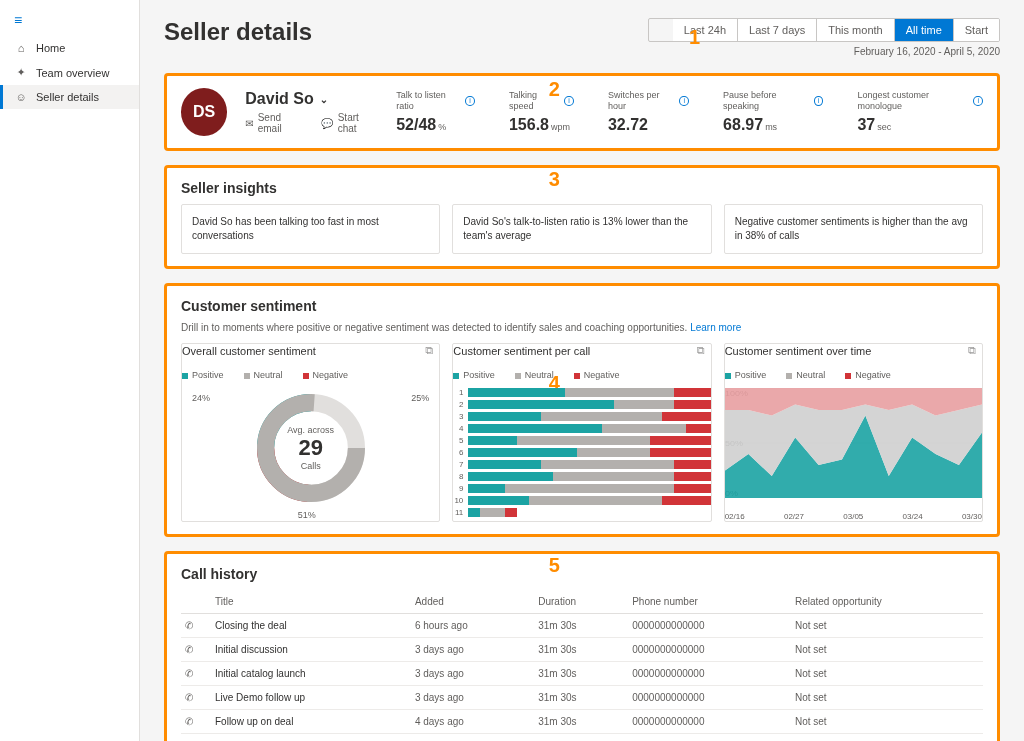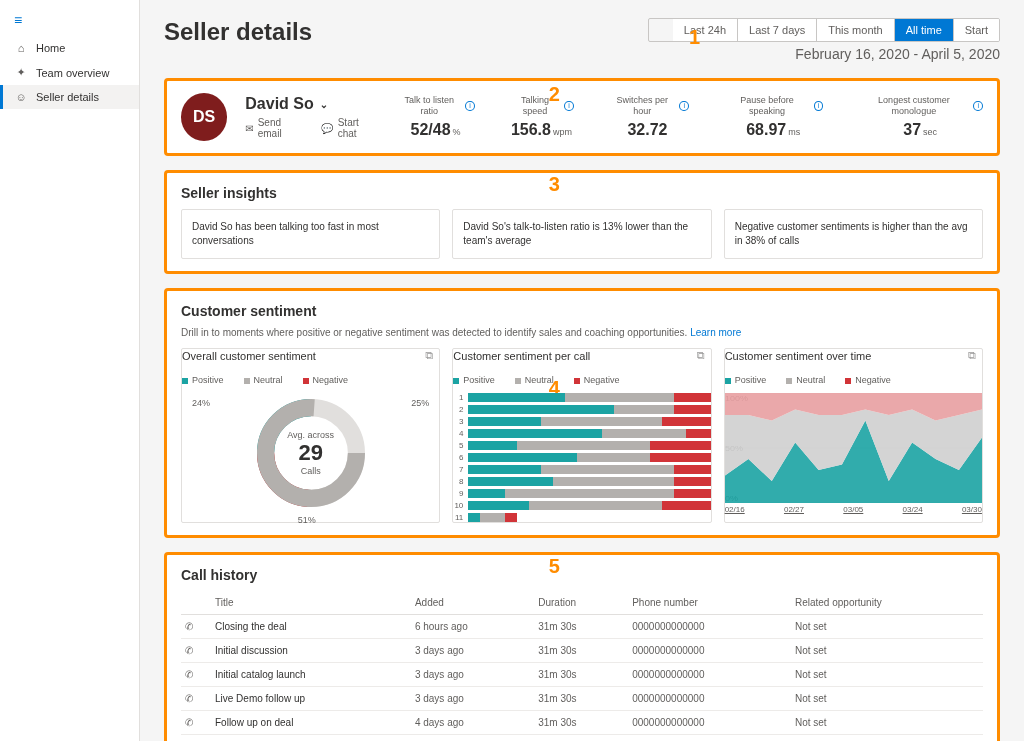--- a/index.html
+++ b/index.html
@@ -13,32 +13,32 @@
   .nav-icon { width:14px; display:inline-flex; justify-content:center; color:#605e5c; }
   
   .main { flex:1; padding:18px 24px; overflow:hidden; }
   .topbar { display:flex; justify-content:space-between; align-items:flex-start; margin-bottom:16px; position:relative;}
   .page-title { font-size:24px; font-weight:600; }
   .time-wrap { display:flex; flex-direction:column; align-items:flex-end; gap:4px;}
   .time-filter { display:flex; border:1px solid #c8c6c4; border-radius:2px; overflow:hidden;padding-left:24px;}
   .time-btn { padding:5px 11px; font-size:11px; background:#fff; border-right:1px solid #c8c6c4; cursor:pointer; color:#605e5c;}
   .time-btn:last-child{border-right:none;}
   .time-btn.active { background:#0078d4; color:#fff; }
-  .date-range { font-size:14px; color:#605e5c;margin-left:19px; }
+  .date-range { font-size:10px; color:#605e5c;margin-left:19px; }
   .annot { position:absolute; color:#ff8c00; font-size:20px; font-weight:700; pointer-events:none; z-index:10;}
   
   .card { background:#fff; border:3px solid #ff8c00; border-radius:4px; margin-bottom:14px; position:relative; padding:12px 14px;}
   .card .annot-in { position:absolute; color:#ff8c00; font-size:20px; font-weight:700; }
   
   .seller-row { display:flex; align-items:center; gap:18px;}
   .avatar {width:48px;height:48px;border-radius:50%;background:#7f1d1d;color:#fff;display:flex;align-items:center;justify-content:center;font-size:16px;font-weight:600;}
   .seller-info .name{font-size:16px;font-weight:600;display:flex;align-items:center;gap:6px;}
   .seller-actions{margin-top:4px;display:flex;gap:16px;}
   .action-link{font-size:10px;color:#605e5c;display:flex;align-items:center;gap:4px;cursor:pointer;}
-  .kpis{display:flex;gap:34px;margin-left:auto;text-align:center;}
+  .kpis{display:flex;gap:34px;margin-left:auto;}
   .kpi{display:flex;flex-direction:column;gap:4px;}
   .kpi-label{font-size:9px;color:#605e5c;line-height:1.2;display:flex;align-items:center;gap:3px;}
   .kpi-val{font-size:16px;font-weight:600;}
   .kpi-unit{font-size:9px;font-weight:400;color:#605e5c;margin-left:2px;}
   .info-icon{width:10px;height:10px;border:1px solid #0078d4;border-radius:50%;display:inline-flex;align-items:center;justify-content:center;font-size:7px;color:#0078d4;}
   
   .section-title{font-size:14px;font-weight:600;margin-bottom:8px;}
   .insights-grid{display:flex;gap:12px;}
   .insight-card{flex:1;padding:10px;border:1px solid #e1dfdd;border-radius:2px;font-size:10px;line-height:1.4;}
   
@@ -59,21 +59,21 @@
   .donut-lbl1{font-size:9px;color:#605e5c;}
   .donut-val{font-size:22px;font-weight:600;}
   .donut-lbl2{font-size:9px;color:#605e5c;}
   .pct{position:absolute;font-size:9px;color:#605e5c;}
   
   .bars{display:flex;flex-direction:column;gap:3px;font-size:8px;}
   .brow{display:flex;align-items:center;gap:5px;}
   .bidx{width:10px;text-align:right;color:#605e5c;}
   .bbar{flex:1;height:9px;display:flex;}
   
-  .axislab{display:flex;justify-content:space-between;font-size:8px;color:#605e5c;margin-top:2px;text-decoration:underline;}
+  .axislab{display:flex;justify-content:space-between;font-size:8px;color:#605e5c;margin-top:14px;}
   
   .call-table{width:100%;border-collapse:collapse;font-size:10px;margin-top:4px;}
   .call-table th{text-align:left;font-weight:400;color:#605e5c;padding:6px 4px;border-bottom:1px solid #e1dfdd;}
   .call-table td{padding:6px 4px;border-bottom:1px solid #edebe9;color:#605e5c;}
   .call-table td:first-child{color:#323130;}
   .call-table td.title-cell{color:#323130;}
   .phone-ic{color:#605e5c;margin-right:8px;}
   .copy-ic{width:14px;height:14px;opacity:.5;}
   .chevron{font-size:10px;}
 </style>

